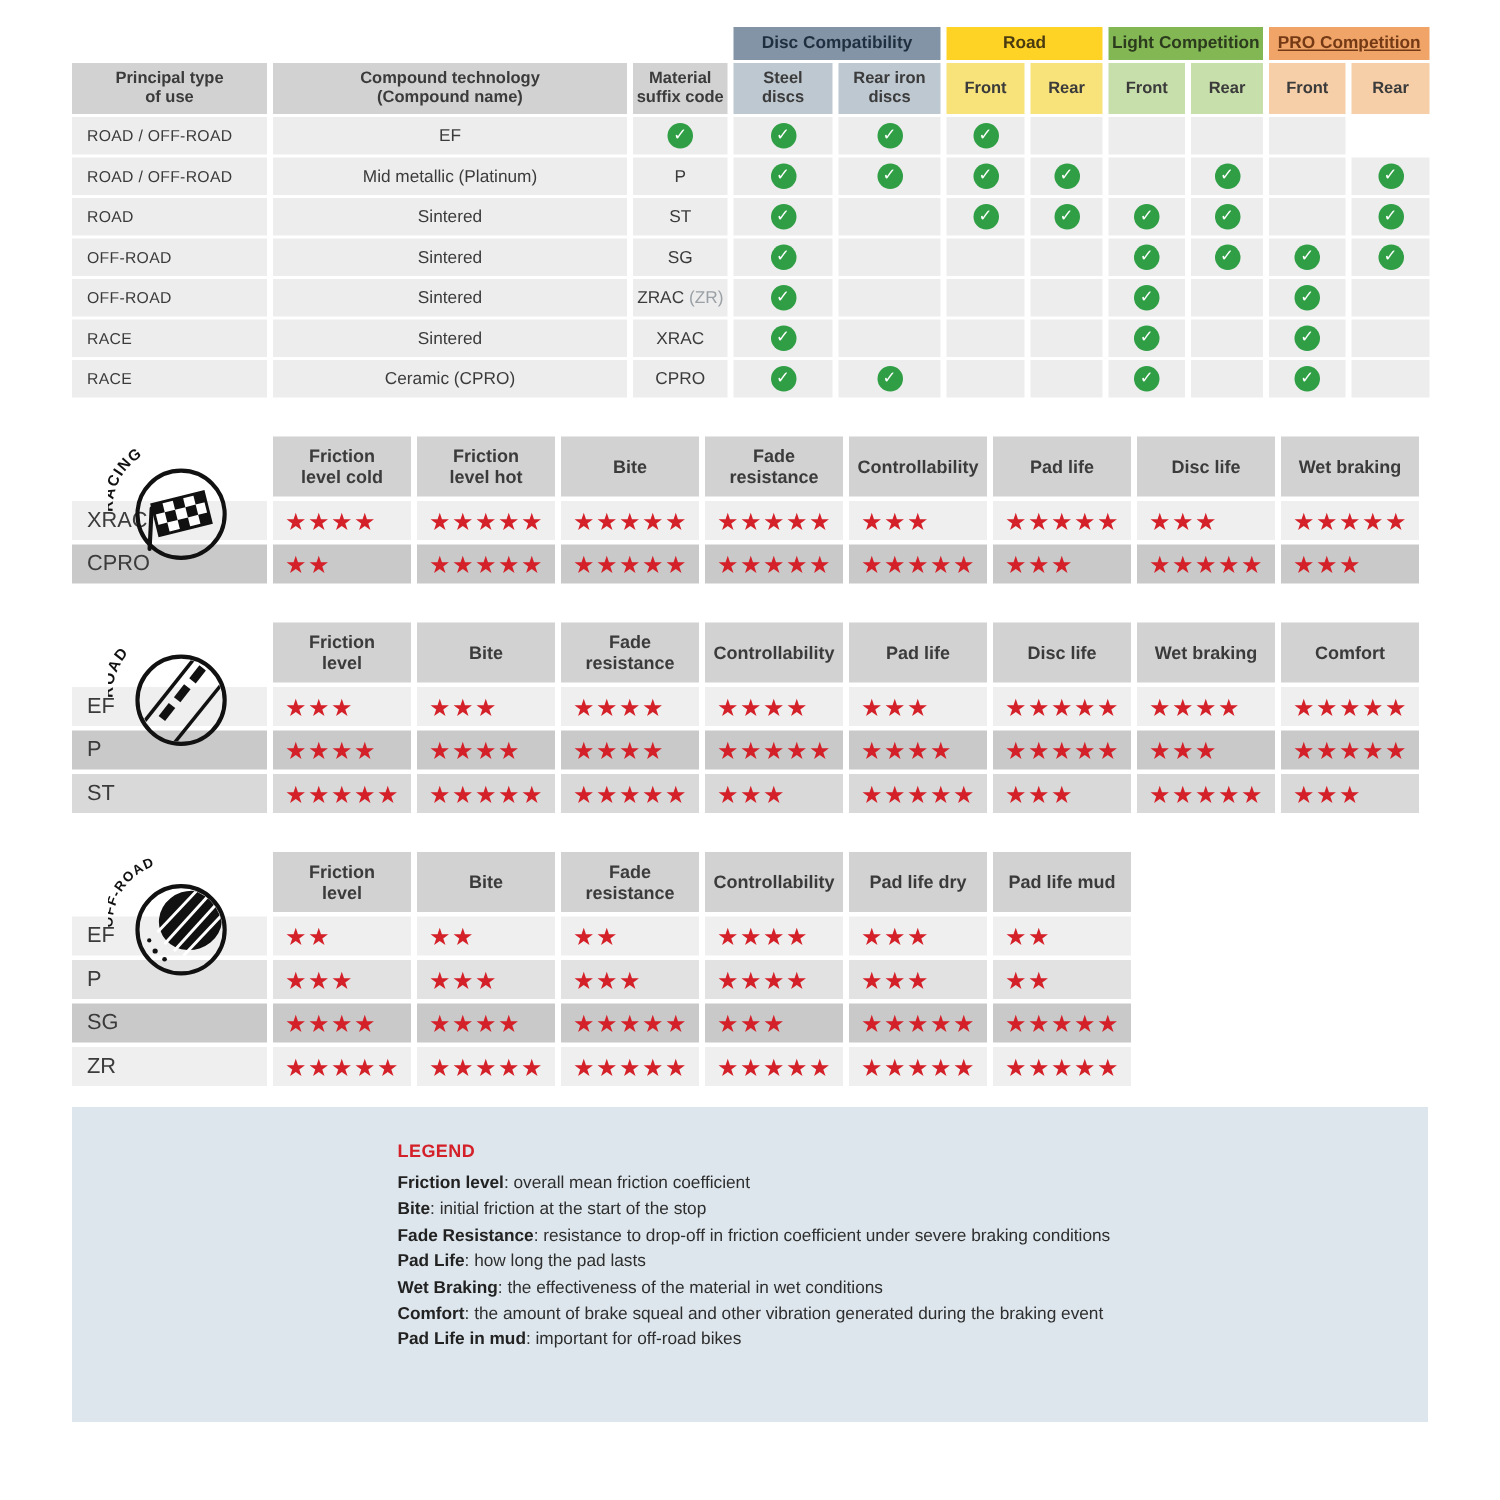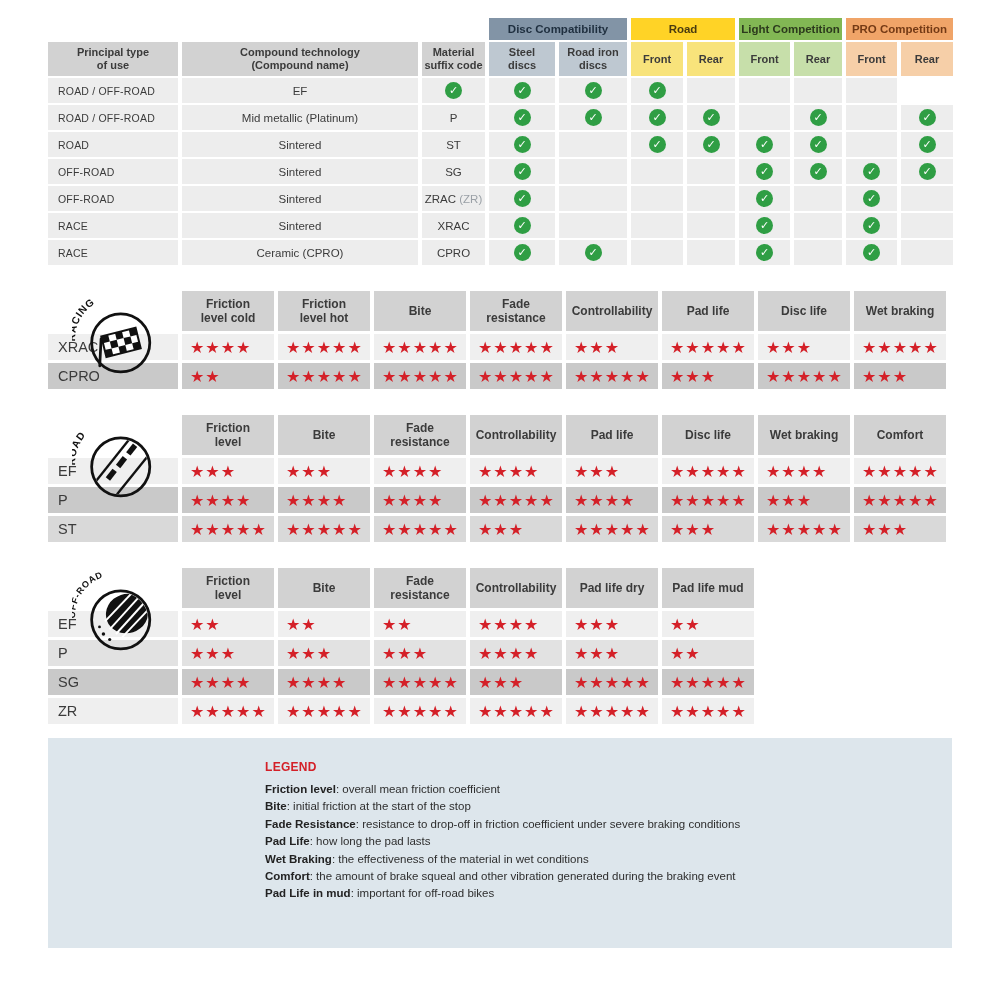--- a/index.html
+++ b/index.html
@@ -40,30 +40,30 @@
 </style>
 </head>
 <body>
 
 <div class="page">
   <section>
     <div class="compat-grid">
         <div class="gh" style="grid-column: 4 / span 2; background: rgb(130, 148, 166); color: rgb(31, 47, 63);">Disc Compatibility</div>
         <div class="gh" style="grid-column: 6 / span 2; background: rgb(255, 211, 38); color: rgb(74, 60, 16);">Road</div>
         <div class="gh" style="grid-column: 8 / span 2; background: rgb(130, 183, 84); color: rgb(44, 58, 29);">Light Competition</div>
-        <div class="gh" style="grid-column: 10 / span 2; background: rgb(240, 164, 104); color: rgb(116, 58, 21);">PRO Competition</div>
+        <div class="gh" style="grid-column: 10 / span 2; background: rgb(240, 164, 104); color: rgb(116, 58, 21); text-decoration: underline;">PRO Competition</div>
         <div class="ch" style="grid-column: 2; background: rgb(210, 210, 210);">Compound technology
 (Compound name)</div>
         <div class="ch" style="grid-column: 1; background: rgb(210, 210, 210);">Principal type
 of use</div>
         <div class="ch" style="grid-column: 3; background: rgb(210, 210, 210);">Material
 suffix code</div>
         <div class="ch" style="grid-column: 4; background: rgb(190, 200, 209);">Steel
 discs</div>
-        <div class="ch" style="grid-column: 5; background: rgb(190, 200, 209);">Road iron
+        <div class="ch" style="grid-column: 5; background: rgb(190, 200, 209);">Rear iron
 discs</div>
         <div class="ch" style="grid-column: 6; background: rgb(248, 227, 123);">Front</div>
         <div class="ch" style="grid-column: 7; background: rgb(248, 227, 123);">Rear</div>
         <div class="ch" style="grid-column: 8; background: rgb(199, 223, 170);">Front</div>
         <div class="ch" style="grid-column: 9; background: rgb(199, 223, 170);">Rear</div>
         <div class="ch" style="grid-column: 10; background: rgb(246, 207, 168);">Front</div>
         <div class="ch" style="grid-column: 11; background: rgb(246, 207, 168);">Rear</div>
         <div class="cell use" style="grid-row: 3;">ROAD / OFF-ROAD</div>
         <div class="cell" style="grid-row: 3;">EF</div>
         <div class="cell" style="grid-row: 3;">

